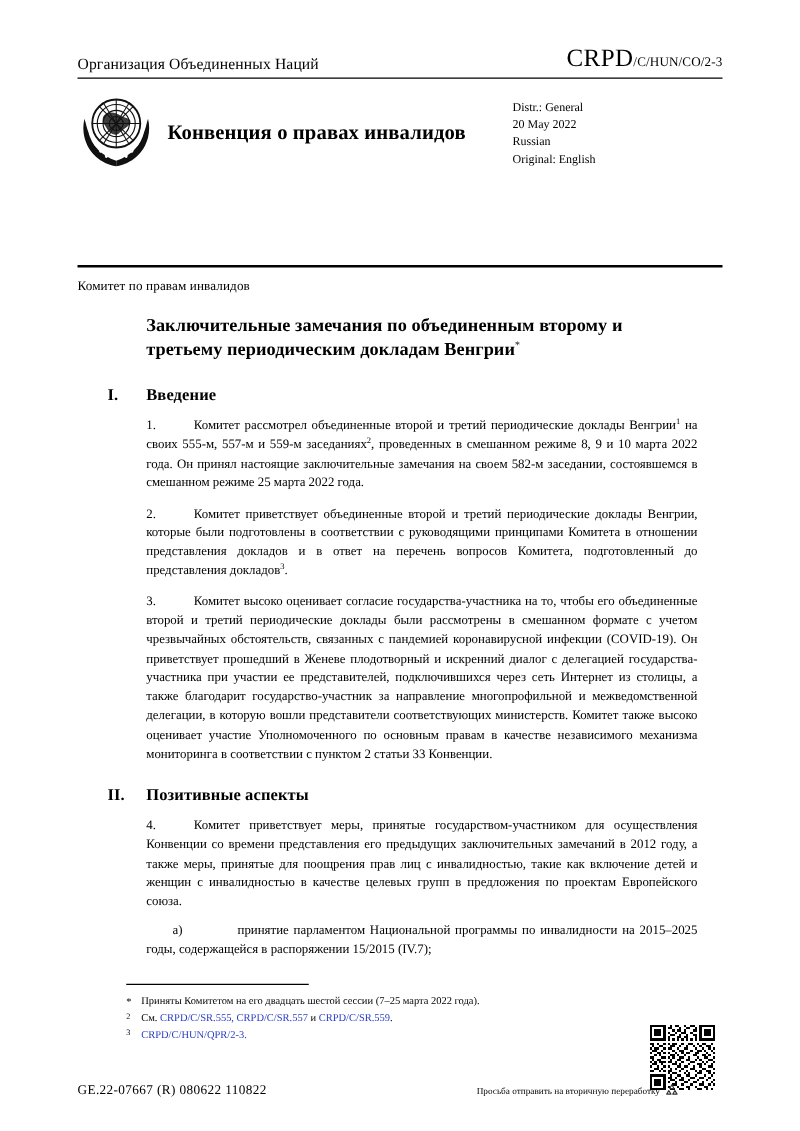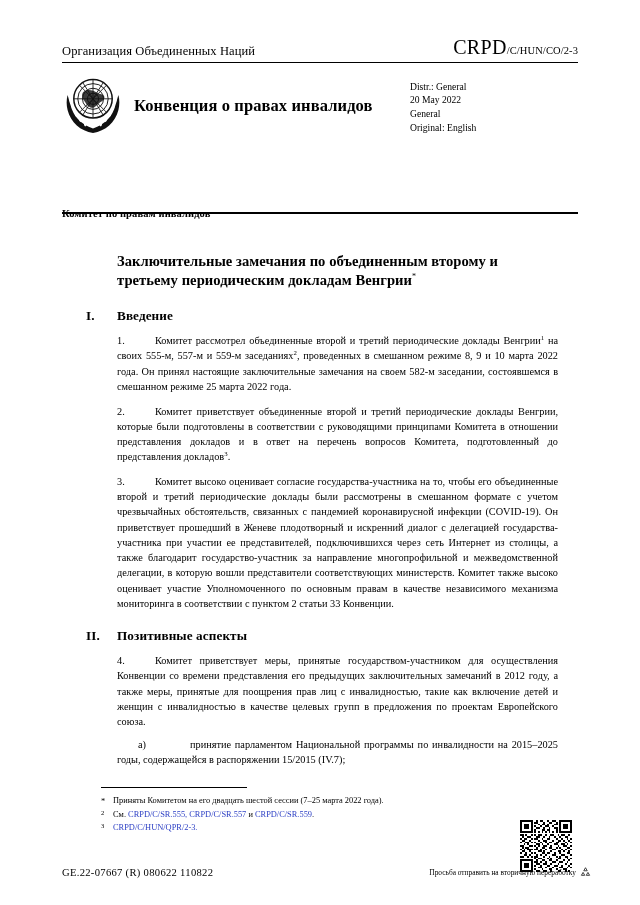--- a/index.html
+++ b/index.html
@@ -90,23 +90,23 @@
   .rule-thick {
     position: absolute;
     left: 62px;
     top: 212px;
     width: 516px;
     border-top: 2.2px solid #000;
   }
   .committee {
     position: absolute;
     left: 62px;
-    top: 208px;
+    top: 224px;
     font-size: 10.5px;
-    font-weight: bold;
+    font-weight: normal;
     letter-spacing: 0.1px;
   }
 
   
   .content {
     position: absolute;
     left: 62px;
     top: 252px;
     width: 516px;
   }
@@ -208,21 +208,20 @@
   .lnk { color: #2b3ec4; }
 
   
   .footer {
     position: absolute;
     left: 62px;
     top: 866px;
     width: 516px;
     display: flex;
     align-items: center;
-    gap: 48px;
   }
   .footer-code {
     font-size: 10.6px;
     letter-spacing: 0.3px;
     white-space: nowrap;
   }
   .footer-recycle {
     margin-left: 168px;
     display: flex;
     align-items: center;
@@ -298,21 +297,21 @@
                      C55 51 52 56 46 54 C40 52 38 46 35 42 C32 38 31 31 36 28 Z" fill="#111111" opacity="0.82"></path>
           </g>
         </svg>
       </div>
 
       <div class="conv-title">Конвенция о правах инвалидов</div>
 
       <div class="distr">
         <div>Distr.: General</div>
         <div>20 May 2022</div>
-        <div>General</div>
+        <div>Russian</div>
         <div>Original: English</div>
       </div>
     </div>
   </div>
 
   <div class="rule-thick"></div>
   <div class="committee">Комитет по правам инвалидов</div>
 
   <div class="content">
 

